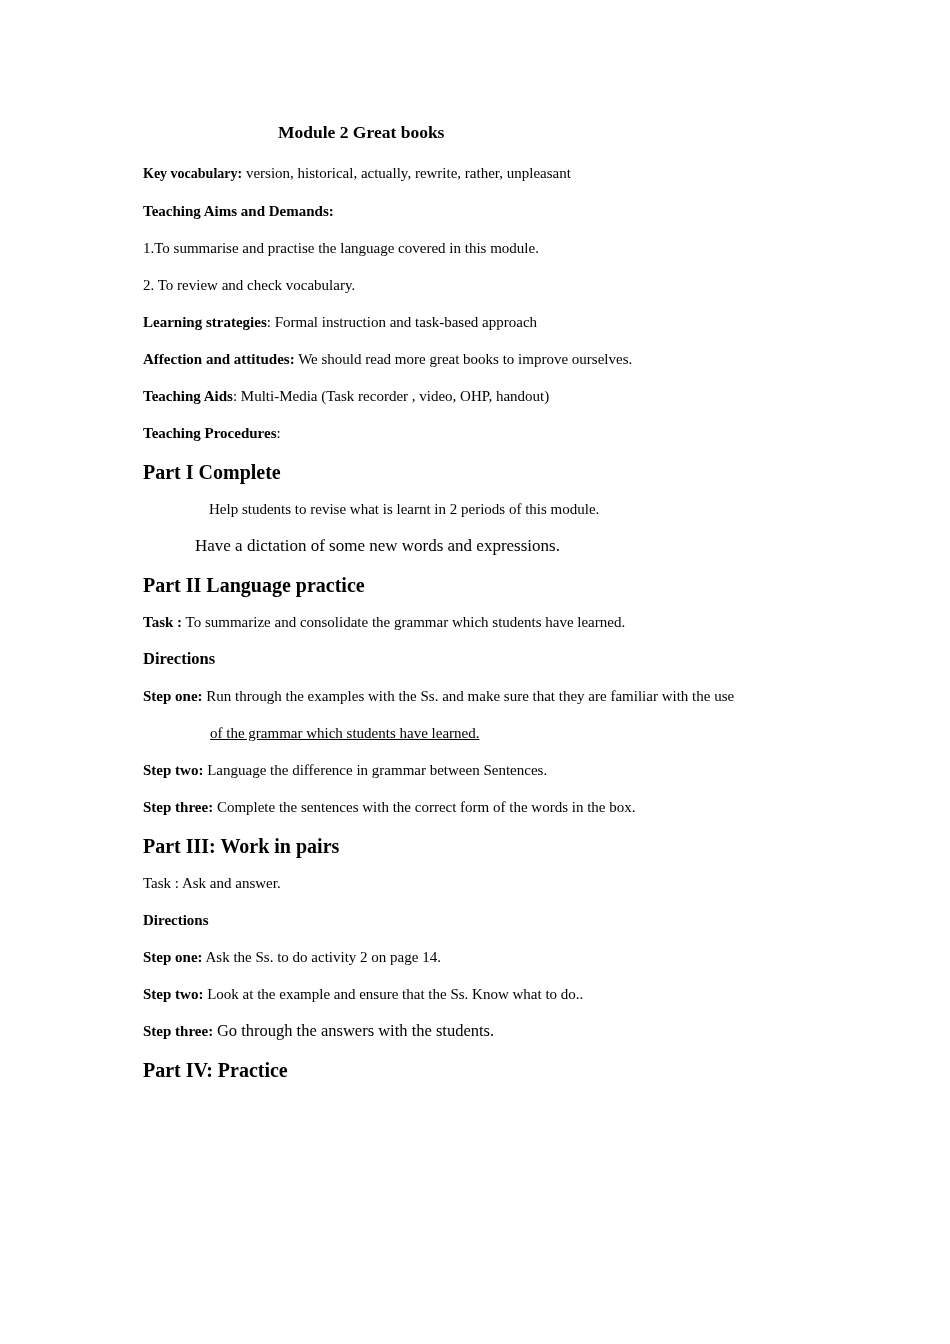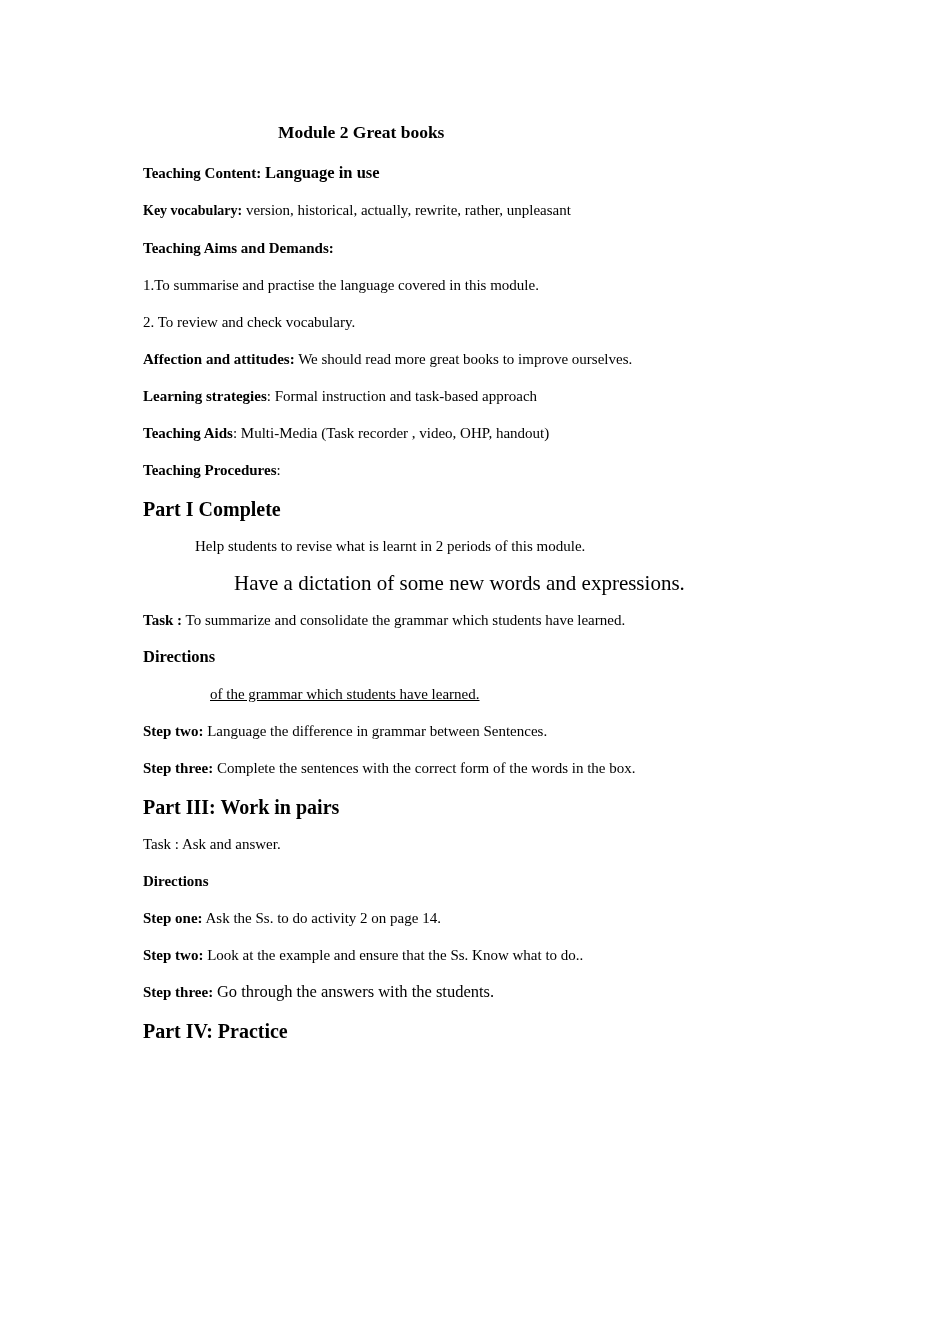--- a/index.html
+++ b/index.html
@@ -35,64 +35,65 @@
   .b { font-weight: bold; }
   .heading {
     font-size: 20px;
     font-weight: bold;
     line-height: 24px;
     margin: 2px 0 15px 0;
     white-space: nowrap;
   }
   .val-bold-lg { font-weight: bold; font-size: 16.5px; }
   .label-lg { font-weight: bold; font-size: 14px; }
-  .indent-1 { margin-left: 52px; }
-  .indent-2 { margin-left: 91px; font-size: 21px; }
+  .indent-1 { margin-left: 66px; }
+  .indent-2 { margin-left: 52px; font-size: 17px; }
   .indent-3 { margin-left: 67px; text-decoration: underline; }
   .directions-lg { font-size: 16.5px; }
   .val-lg { font-size: 16.5px; }
 </style>
 </head>
 <body>
 
 <div class="page">
 
   <div class="title-block">
     <div class="title-line">Module 2 Great books</div>
   </div>
 
-  <p class="para"><span class="b">Teaching Content:</span> <span class="val-bold-lg">Language in use</span></p>
 
   <p class="para"><span class="label-lg">Key vocabulary:</span> <span>version, historical, actually, rewrite, rather, unpleasant</span></p>
 
   <p class="para b">Teaching Aims and Demands:</p>
 
   <p class="para">1.To summarise and practise the language covered in this module.</p>
 
   <p class="para">2. To review and check vocabulary.</p>
 
+  <p class="para"><span class="b">Learning strategies</span><span>: Formal instruction and task-based approach</span></p>
+
   <p class="para"><span class="b">Affection and attitudes:</span> <span>We should read more great books to improve ourselves.</span></p>
-
-  <p class="para"><span class="b">Learning strategies</span><span>: Formal instruction and task-based approach</span></p>
 
   <p class="para"><span class="b">Teaching Aids</span><span>: Multi-Media (Task recorder , video, OHP, handout)</span></p>
 
   <p class="para"><span class="b">Teaching Procedures</span><span>:</span></p>
 
   <h2 class="heading">Part I Complete</h2>
 
   <p class="para indent-1">Help students to revise what is learnt in 2 periods of this module.</p>
 
   <p class="para indent-2">Have a dictation of some new words and expressions.</p>
 
+  <h2 class="heading">Part II Language practice</h2>
 
   <p class="para"><span class="b">Task :</span> <span>To summarize and consolidate the grammar which students have learned.</span></p>
 
   <p class="para b directions-lg">Directions</p>
 
+  <p class="para"><span class="b">Step one:</span> <span>Run through the examples with the Ss. and make sure that they are familiar with the use</span></p>
 
   <p class="para indent-3">of the grammar which students have learned.</p>
 
   <p class="para"><span class="b">Step two:</span> <span>Language the difference in grammar between Sentences.</span></p>
 
   <p class="para"><span class="b">Step three:</span> <span>Complete the sentences with the correct form of the words in the box.</span></p>
 
   <h2 class="heading">Part III: Work in pairs</h2>
 
   <p class="para">Task : Ask and answer.</p>

